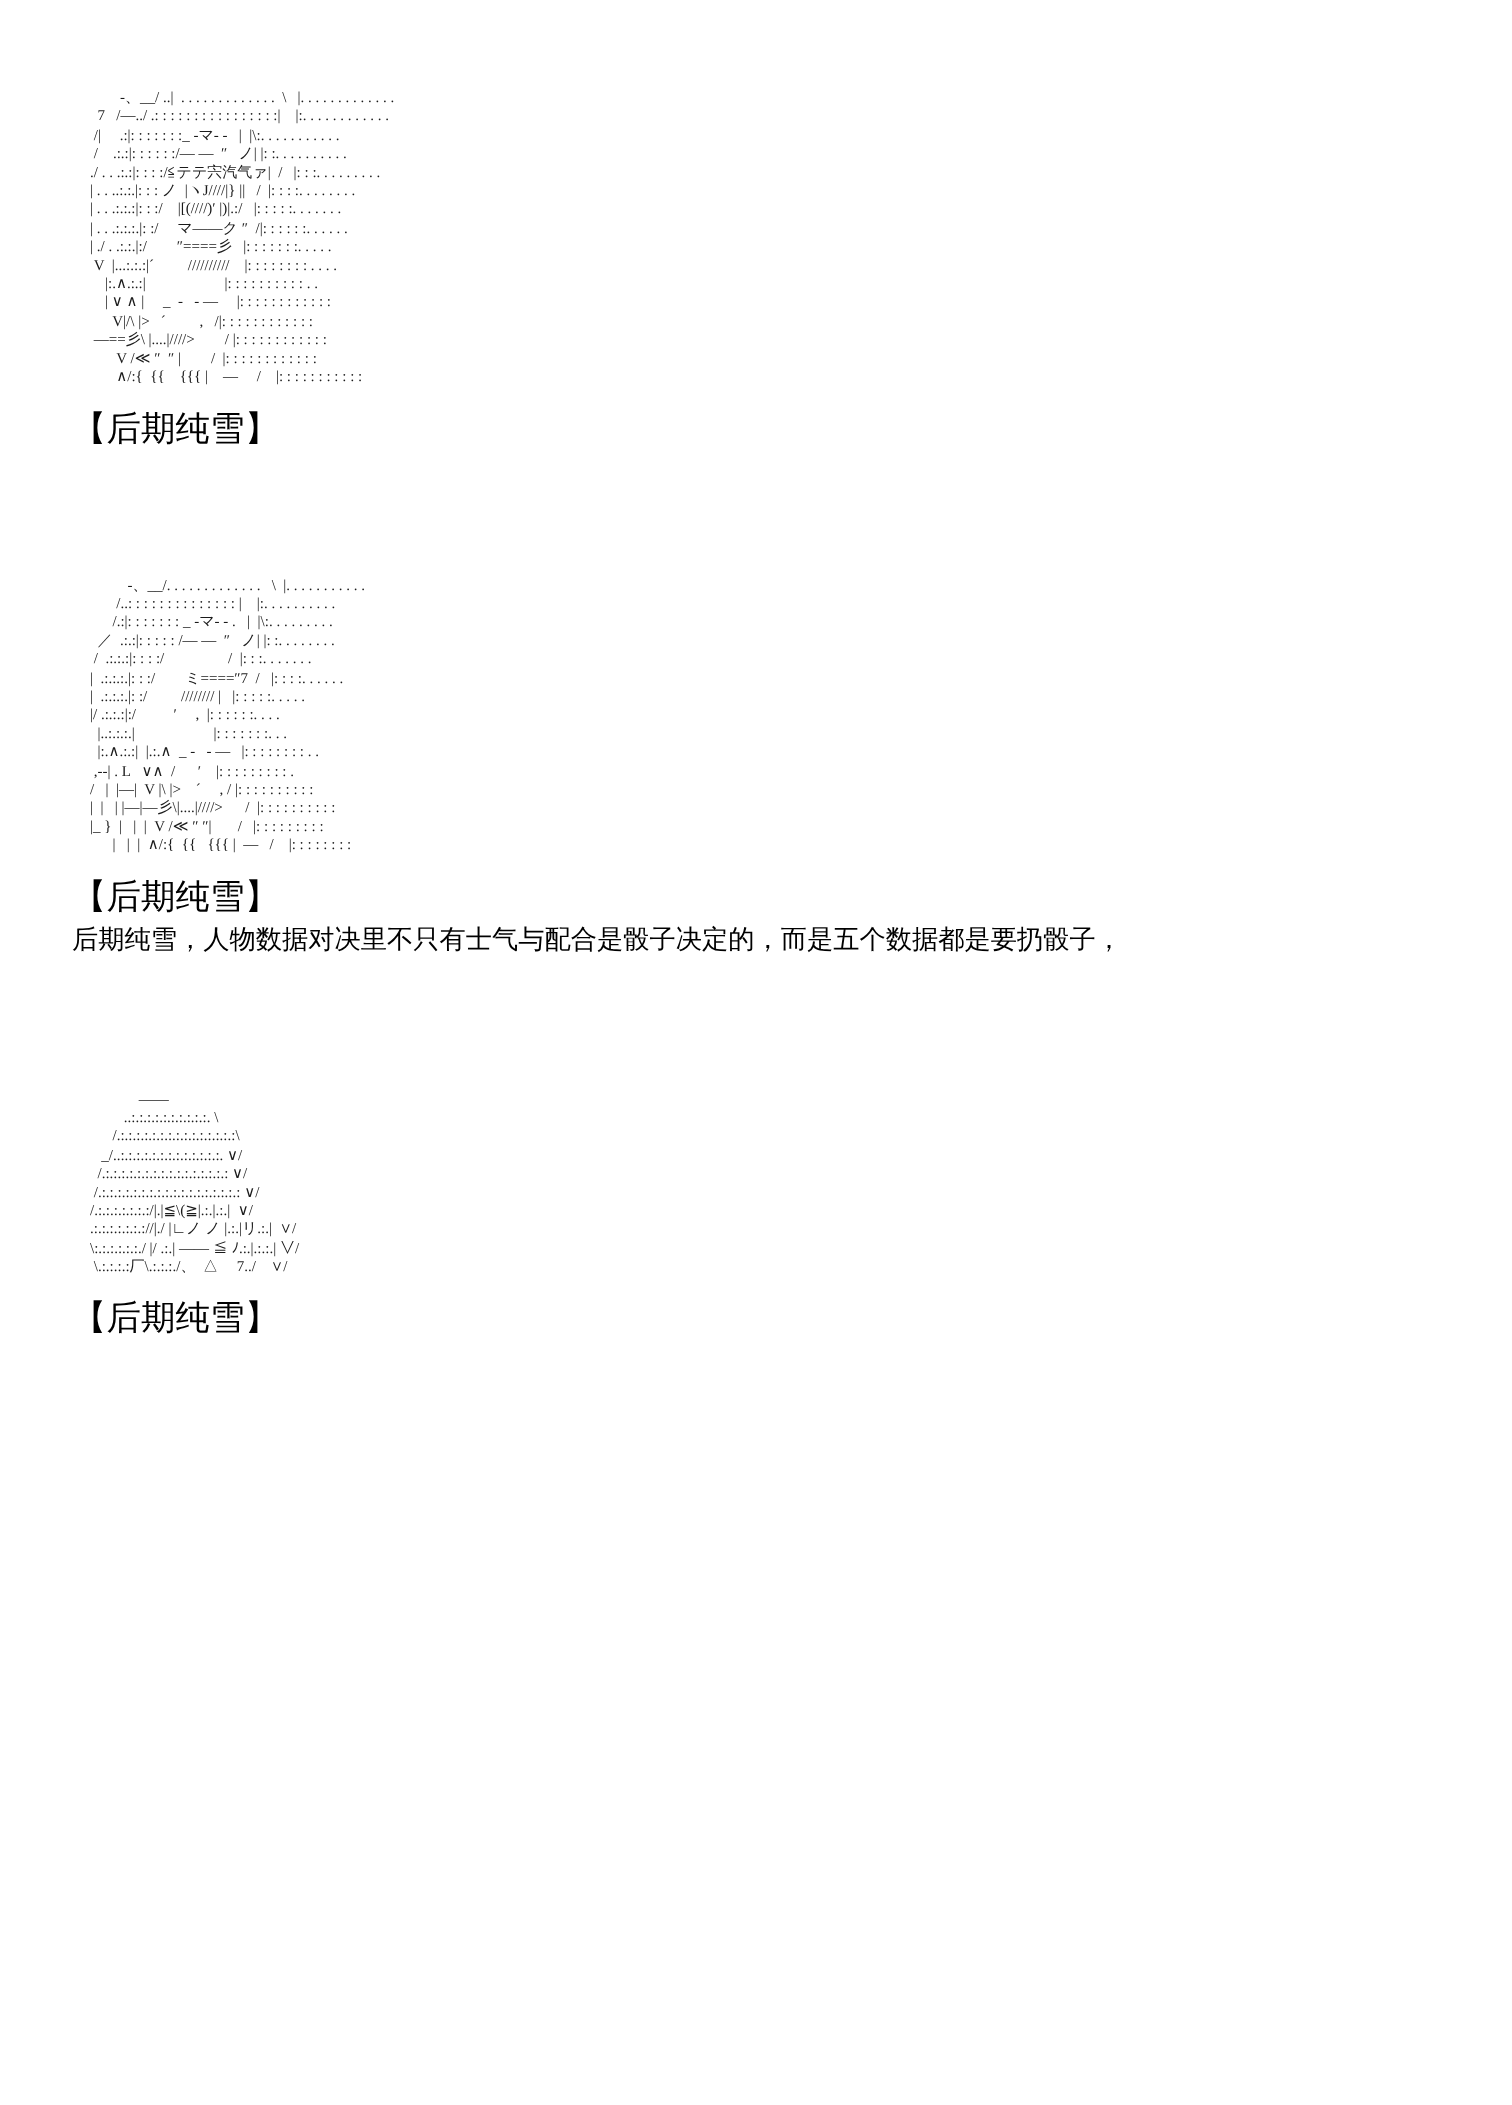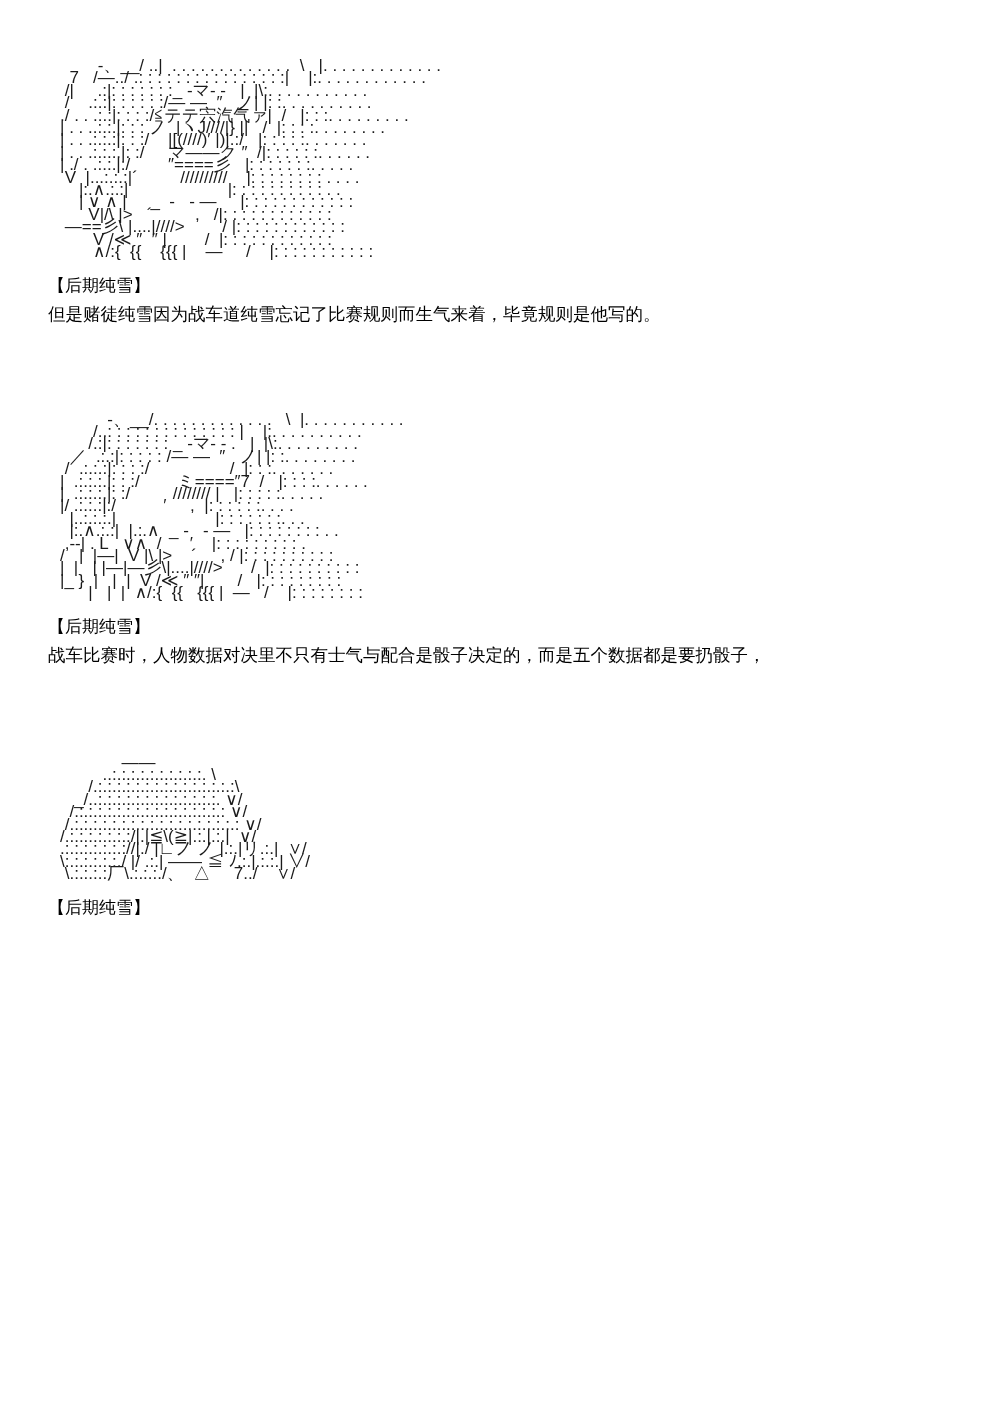--- a/index.html
+++ b/index.html
@@ -19,32 +19,32 @@
     width: 1008px;
     height: 1403px;
     position: relative;
     box-sizing: border-box;
     padding: 0;
   }
   .block {
     position: relative;
   }
   .aa {
-    font-family: Liberation Sans, sans-serif;
-    font-size: 17px;
+    font-family: Liberation Serif, serif;
+    font-size: 10px;
     line-height: 12.4px;
     white-space: pre;
     color: #1a1a1a;
     letter-spacing: 0px;
   }
   .aa-1 { margin: 0 0 0 60px; padding-top: 60px; }
   .aa-2 { margin: 0 0 0 60px; padding-top: 36px; }
   .aa-3 { margin: 0 0 0 60px; padding-top: 40px; }
   .speaker {
-    font-size: 17px;
+    font-size: 23px;
     line-height: 26px;
     margin: 14px 0 0 48px;
     font-family: "Liberation Serif", "DejaVu Serif", serif;
   }
   .line {
     font-size: 17.5px;
     line-height: 27px;
     margin: 2px 0 0 48px;
     font-family: "Liberation Serif", "DejaVu Serif", serif;
   }
@@ -68,41 +68,40 @@
 | . . .:.:.:.|: :/     マ――ク ″  /|: : : : : :. . . . . .
 | ./ . .:.:.|:/        ″====彡   |: : : : : : :. . . . .
  V  |...:.:.:|´         //////////    |: : : : : : : : . . . .
     |:.∧.:.:|                     |: : : : : : : : : : . .
     | ∨ ∧ |     _  ‐   ‐ ―     |: : : : : : : : : : : :
       V|/\ |&gt;   ´         ,   /|: : : : : : : : : : : :
  ―==彡\ |....|////&gt;        / |: : : : : : : : : : : :
        V /≪ ″  ″ |        /  |: : : : : : : : : : : :
        ∧/:{  {{    {{{ |    ―     /    |: : : : : : : : : : :</pre>
     <div class="speaker">【后期纯雪】</div>
-    <div class="line">但是赌徒纯雪因为战车道纯雪忘记了比赛规则而生气来着，毕竟规则是他写的。</div>
   </div>
 
   <div class="block sect-2">
     <pre class="aa aa-2">          ‐、__/. . . . . . . . . . . . .   \  |. . . . . . . . . . .
        /..: : : : : : : : : : : : : : |    |:. . . . . . . . . .
       /.:|: : : : : : : _ ‐マ‐ ‐ .   |  |\:. . . . . . . . .
   ／  .:.:|: : : : : /― ―  ″   ノ| |: :. . . . . . . .
  /  .:.:.:|: : : :/                 /  |: : :. . . . . . .
 |  .:.:.:.|: : :/        ミ====″7  /   |: : : :. . . . . .
 |  .:.:.:.|: :/         //////// |   |: : : : :. . . . .
 |/ .:.:.:|:/          ′     ,  |: : : : : :. . . .
   |..:.:.:.|                     |: : : : : : :. . .
   |:.∧.:.:|  |.:.∧  _ ‐   ‐ ―   |: : : : : : : : . .
  ,--| . L   ∨∧  /      ′    |: : : : : : : : : .
 /   |  |―|  V |\ |&gt;    ´     , / |: : : : : : : : : :
 |  |   | |―|―彡\|....|////&gt;      /  |: : : : : : : : : :
 |_ }  |   |  |  V /≪ ″ ″|       /   |: : : : : : : : :
       |   |  |  ∧/:{  {{   {{{ |  ―   /    |: : : : : : : :</pre>
     <div class="speaker">【后期纯雪】</div>
-    <div class="line">战车比赛时，人物数据对决里不只有士气与配合是骰子决定的，而是五个数据都是要扔骰子，</div>
+    <div class="line">后期纯雪，人物数据对决里不只有士气与配合是骰子决定的，而是五个数据都是要扔骰子，</div>
   </div>
 
   <div class="block sect-3">
     <pre class="aa aa-3">             ――
          ..:.:.:.:.:.:.:.:.:.:. \
       /.:.:.:.:.:.:.:.:.:.:.:.:.:.:.:\
    _/..:.:.:.:.:.:.:.:.:.:.:.:.:. ∨/
   /.:.:.:.:.:.:.:.:.:.:.:.:.:.:.:.: ∨/
  /.:.:.:.:.:.:.:.:.:.:.:.:.:.:.:.:.:.: ∨/
 /.:.:.:.:.:.:.:/|.|≦\(≧|.:.|.:.|  ∨/

